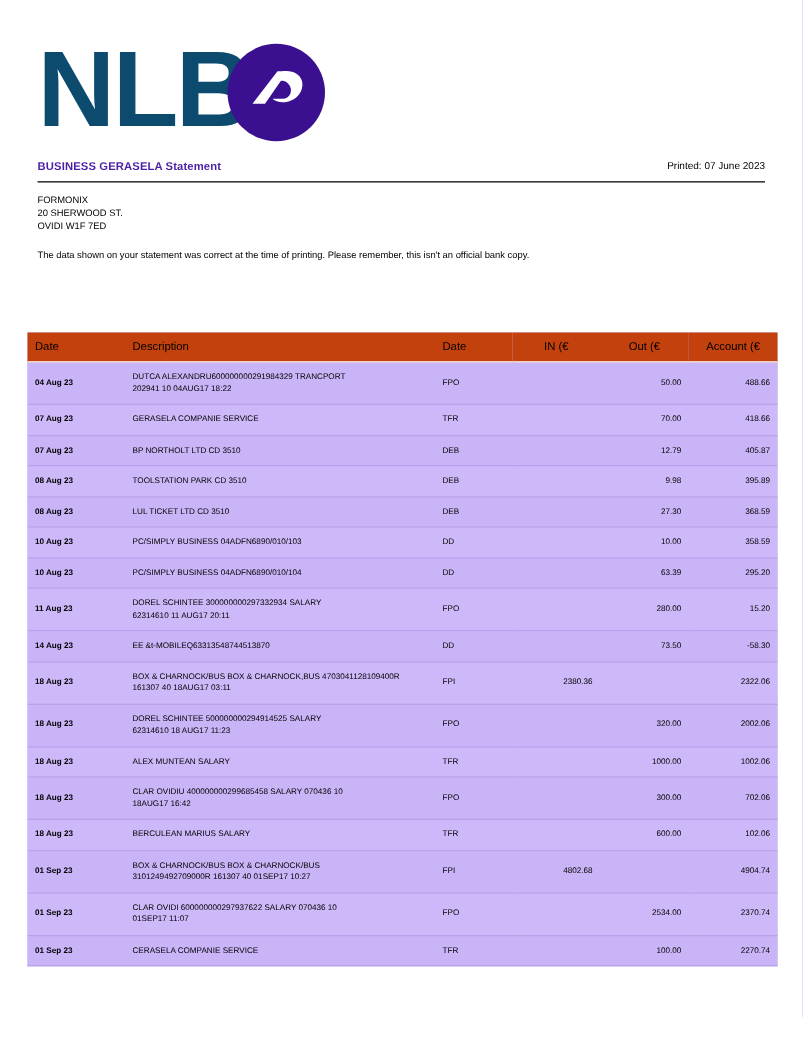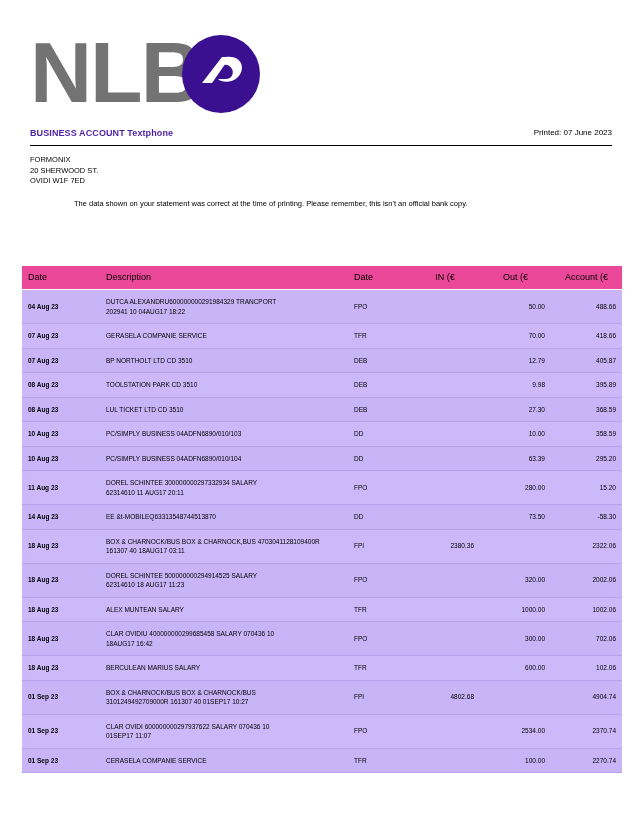--- a/index.html
+++ b/index.html
@@ -33,21 +33,21 @@
   }
   .logo-text {
     position: absolute;
     left: 0;
     top: 0;
     font-family: "Liberation Sans", sans-serif;
     font-size: 86px;
     font-weight: bold;
     letter-spacing: -2px;
     line-height: 92px;
-    color: #737373;
+    color: #0c4a6e;
   }
   .logo-circle {
     position: absolute;
     left: 152px;
     top: 9px;
     width: 78px;
     height: 78px;
     border-radius: 50%;
     background: #3b1090;
   }
@@ -108,21 +108,20 @@
     font-size: 7.5px;
     line-height: 10.5px;
   }
   .notice-1 {
     position: absolute;
     left: 30px;
     top: 198px;
     font-size: 7.5px;
     line-height: 11px;
     width: 560px;
-    margin-left: 44px;
   }
   .notice-2 {
     position: absolute;
     left: 30px;
     top: 226px;
     font-size: 7.5px;
     line-height: 11px;
     width: 560px;
   }
 
@@ -133,21 +132,21 @@
     top: 266px;
     width: 600px;
   }
   table.txns {
     width: 600px;
     border-collapse: collapse;
     table-layout: fixed;
     background: #c9b4f7;
   }
   table.txns thead th {
-    background: #ec4899;
+    background: #c2410c;
     font-size: 9px;
     font-weight: normal;
     color: #000;
     padding: 6px 6px 7px 6px;
     text-align: left;
     vertical-align: middle;
     border-bottom: 1px solid #ffffff;
   }
   table.txns thead th.num {
     text-align: center;
@@ -201,21 +200,21 @@
   <div class="logo-area">
     <div class="logo-text">NLB</div>
     <div class="logo-circle"></div>
     <svg class="logo-mark" viewBox="0 0 78 78">
       <path d="M20 48 L40 22 L48 22 L30 48 Z" fill="#ffffff"></path>
       <path d="M44 22 C60 20 64 34 56 42 C50 48 40 48 36 44 L44 44 C50 44 52 38 50 34 C48 30 44 29 42 30 Z" fill="#ffffff"></path>
     </svg>
   </div>
 
   <div class="title-row">
-    <div class="stmt-title">BUSINESS ACCOUNT Textphone</div>
+    <div class="stmt-title">BUSINESS GERASELA Statement</div>
     <div class="printed">Printed: 07 June 2023</div>
   </div>
   <div class="title-rule"></div>
 
   <div class="addr-block">
     <div>FORMONIX</div>
     <div>20 SHERWOOD ST.</div>
     <div>OVIDI W1F 7ED</div>
   </div>
 

